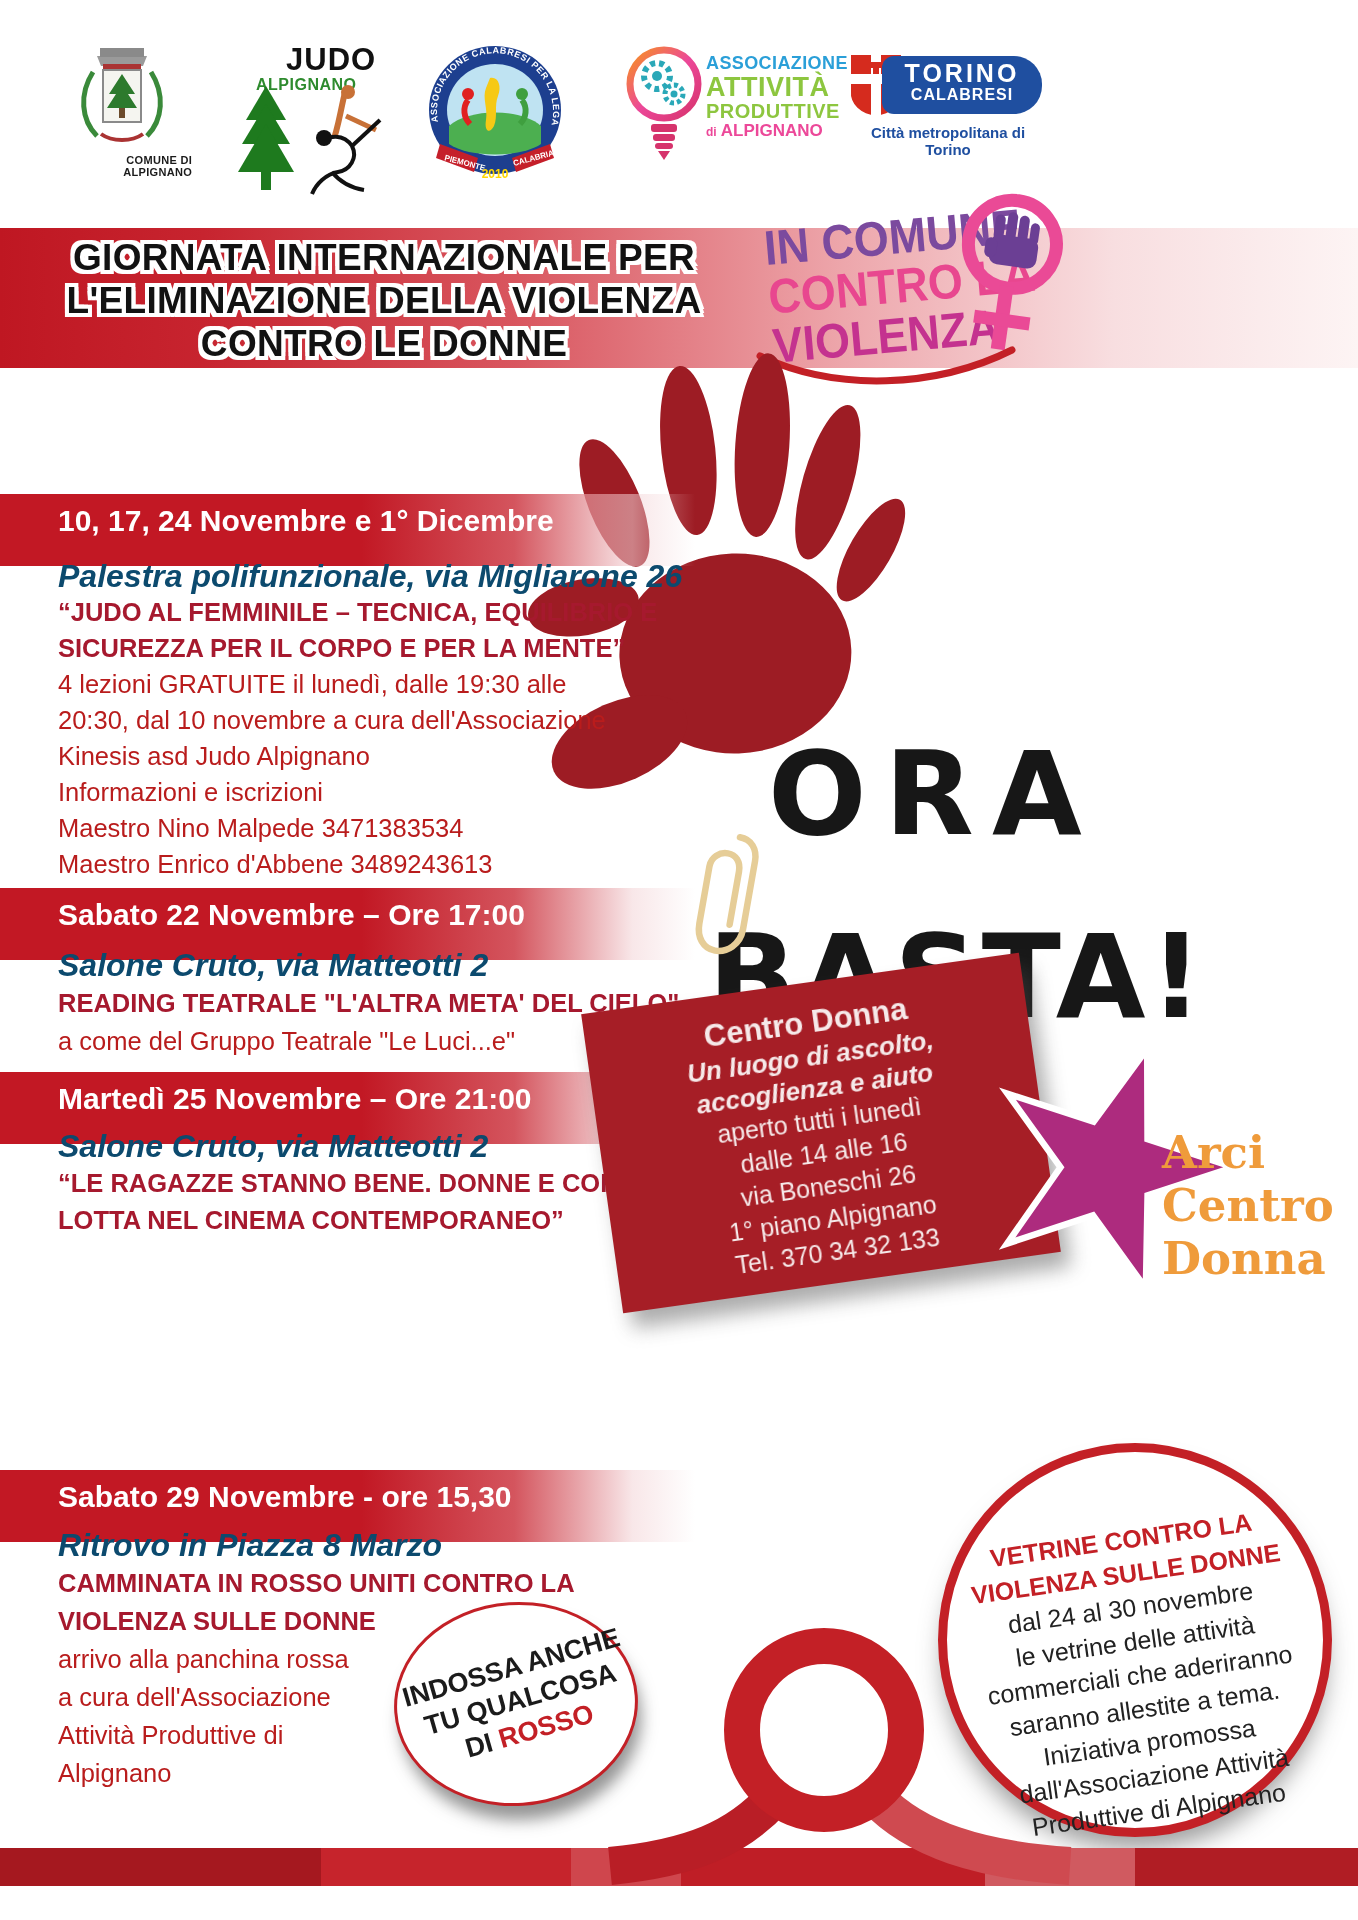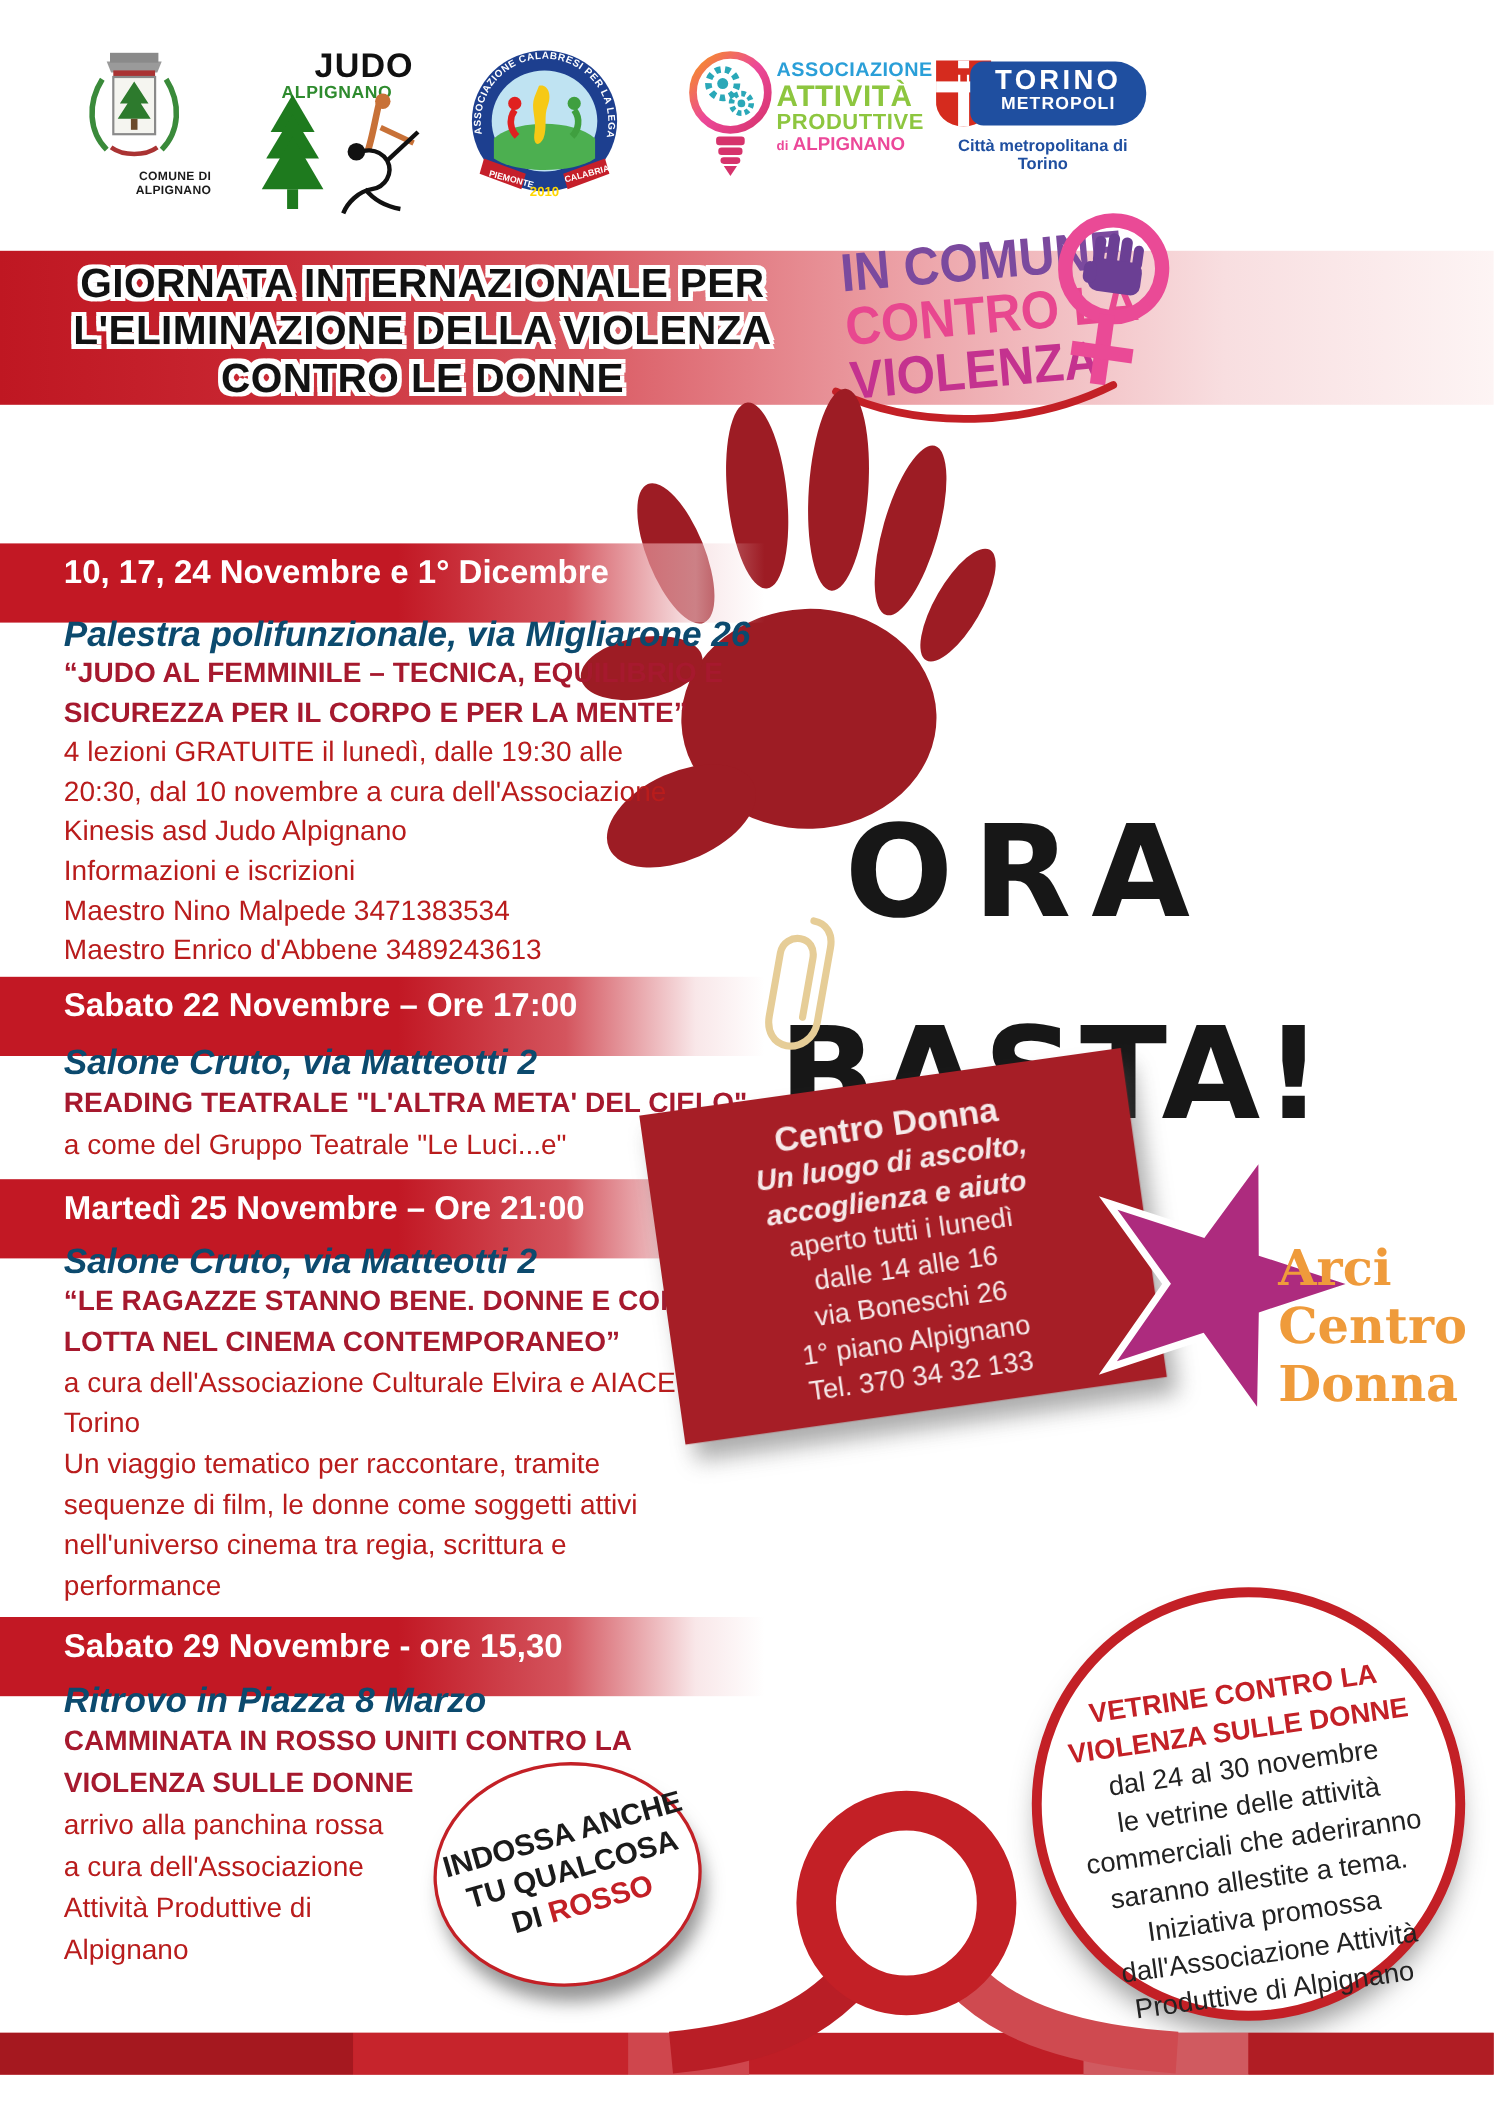--- a/index.html
+++ b/index.html
@@ -177,21 +177,21 @@
 
 <div class="logo" id="logo-torino">
   <svg width="56" height="66" viewBox="0 0 56 66" style="left:0;top:10px;">
     <path d="M3 3 h50 v36 a25 22 0 0 1 -25 24 a25 22 0 0 1 -25 -24 Z" fill="#d52b1e"></path>
     <rect x="23" y="3" width="10" height="60" fill="#fff"></rect>
     <rect x="3" y="22" width="50" height="10" fill="#fff"></rect>
     <path d="M20 10 h16 v6 h-5 v6 h-6 v-6 h-5 Z" fill="#d52b1e"></path>
   </svg>
   <div class="pill">
     <div class="t1">TORINO</div>
-    <div class="t2">METROPOLI</div>
+    <div class="t2">CALABRESI</div>
   </div>
   <div class="cap">Città metropolitana di Torino</div>
 </div>
 
 <div class="banner"></div>
 <div class="banner-title">
   <div>GIORNATA INTERNAZIONALE PER</div>
   <div>L'ELIMINAZIONE DELLA VIOLENZA</div>
   <div>CONTRO LE DONNE</div>
 </div>
@@ -251,26 +251,20 @@
   <div class="sec-venue">Salone Cruto, via Matteotti 2</div>
   <div class="sec-title">READING TEATRALE "L'ALTRA META' DEL CIELO"</div>
   <div class="sec-body">a come del Gruppo Teatrale "Le Luci...e"</div>
 </div>
 
 <div class="bar" style="top:1072px;">Martedì 25 Novembre – Ore 21:00</div>
 <div class="sec s3" style="top:1128px;">
   <div class="sec-venue">Salone Cruto, via Matteotti 2</div>
   <div class="sec-title">“LE RAGAZZE STANNO BENE. DONNE E CORPI IN
 LOTTA NEL CINEMA CONTEMPORANEO”</div>
-  <div class="sec-body">a cura dell'Associazione Culturale Elvira e AIACE
-Torino
-Un viaggio tematico per raccontare, tramite
-sequenze di film, le donne come soggetti attivi
-nell'universo cinema tra regia, scrittura e
-performance</div>
 </div>
 
 <div class="bar" style="top:1470px;">Sabato 29 Novembre - ore 15,30</div>
 <div class="sec" style="top:1526px;">
   <div class="sec-venue">Ritrovo in Piazza 8 Marzo</div>
   <div class="sec-title">CAMMINATA IN ROSSO UNITI CONTRO LA
 VIOLENZA SULLE DONNE</div>
   <div class="sec-body">arrivo alla panchina rossa
 a cura dell'Associazione
 Attività Produttive di

